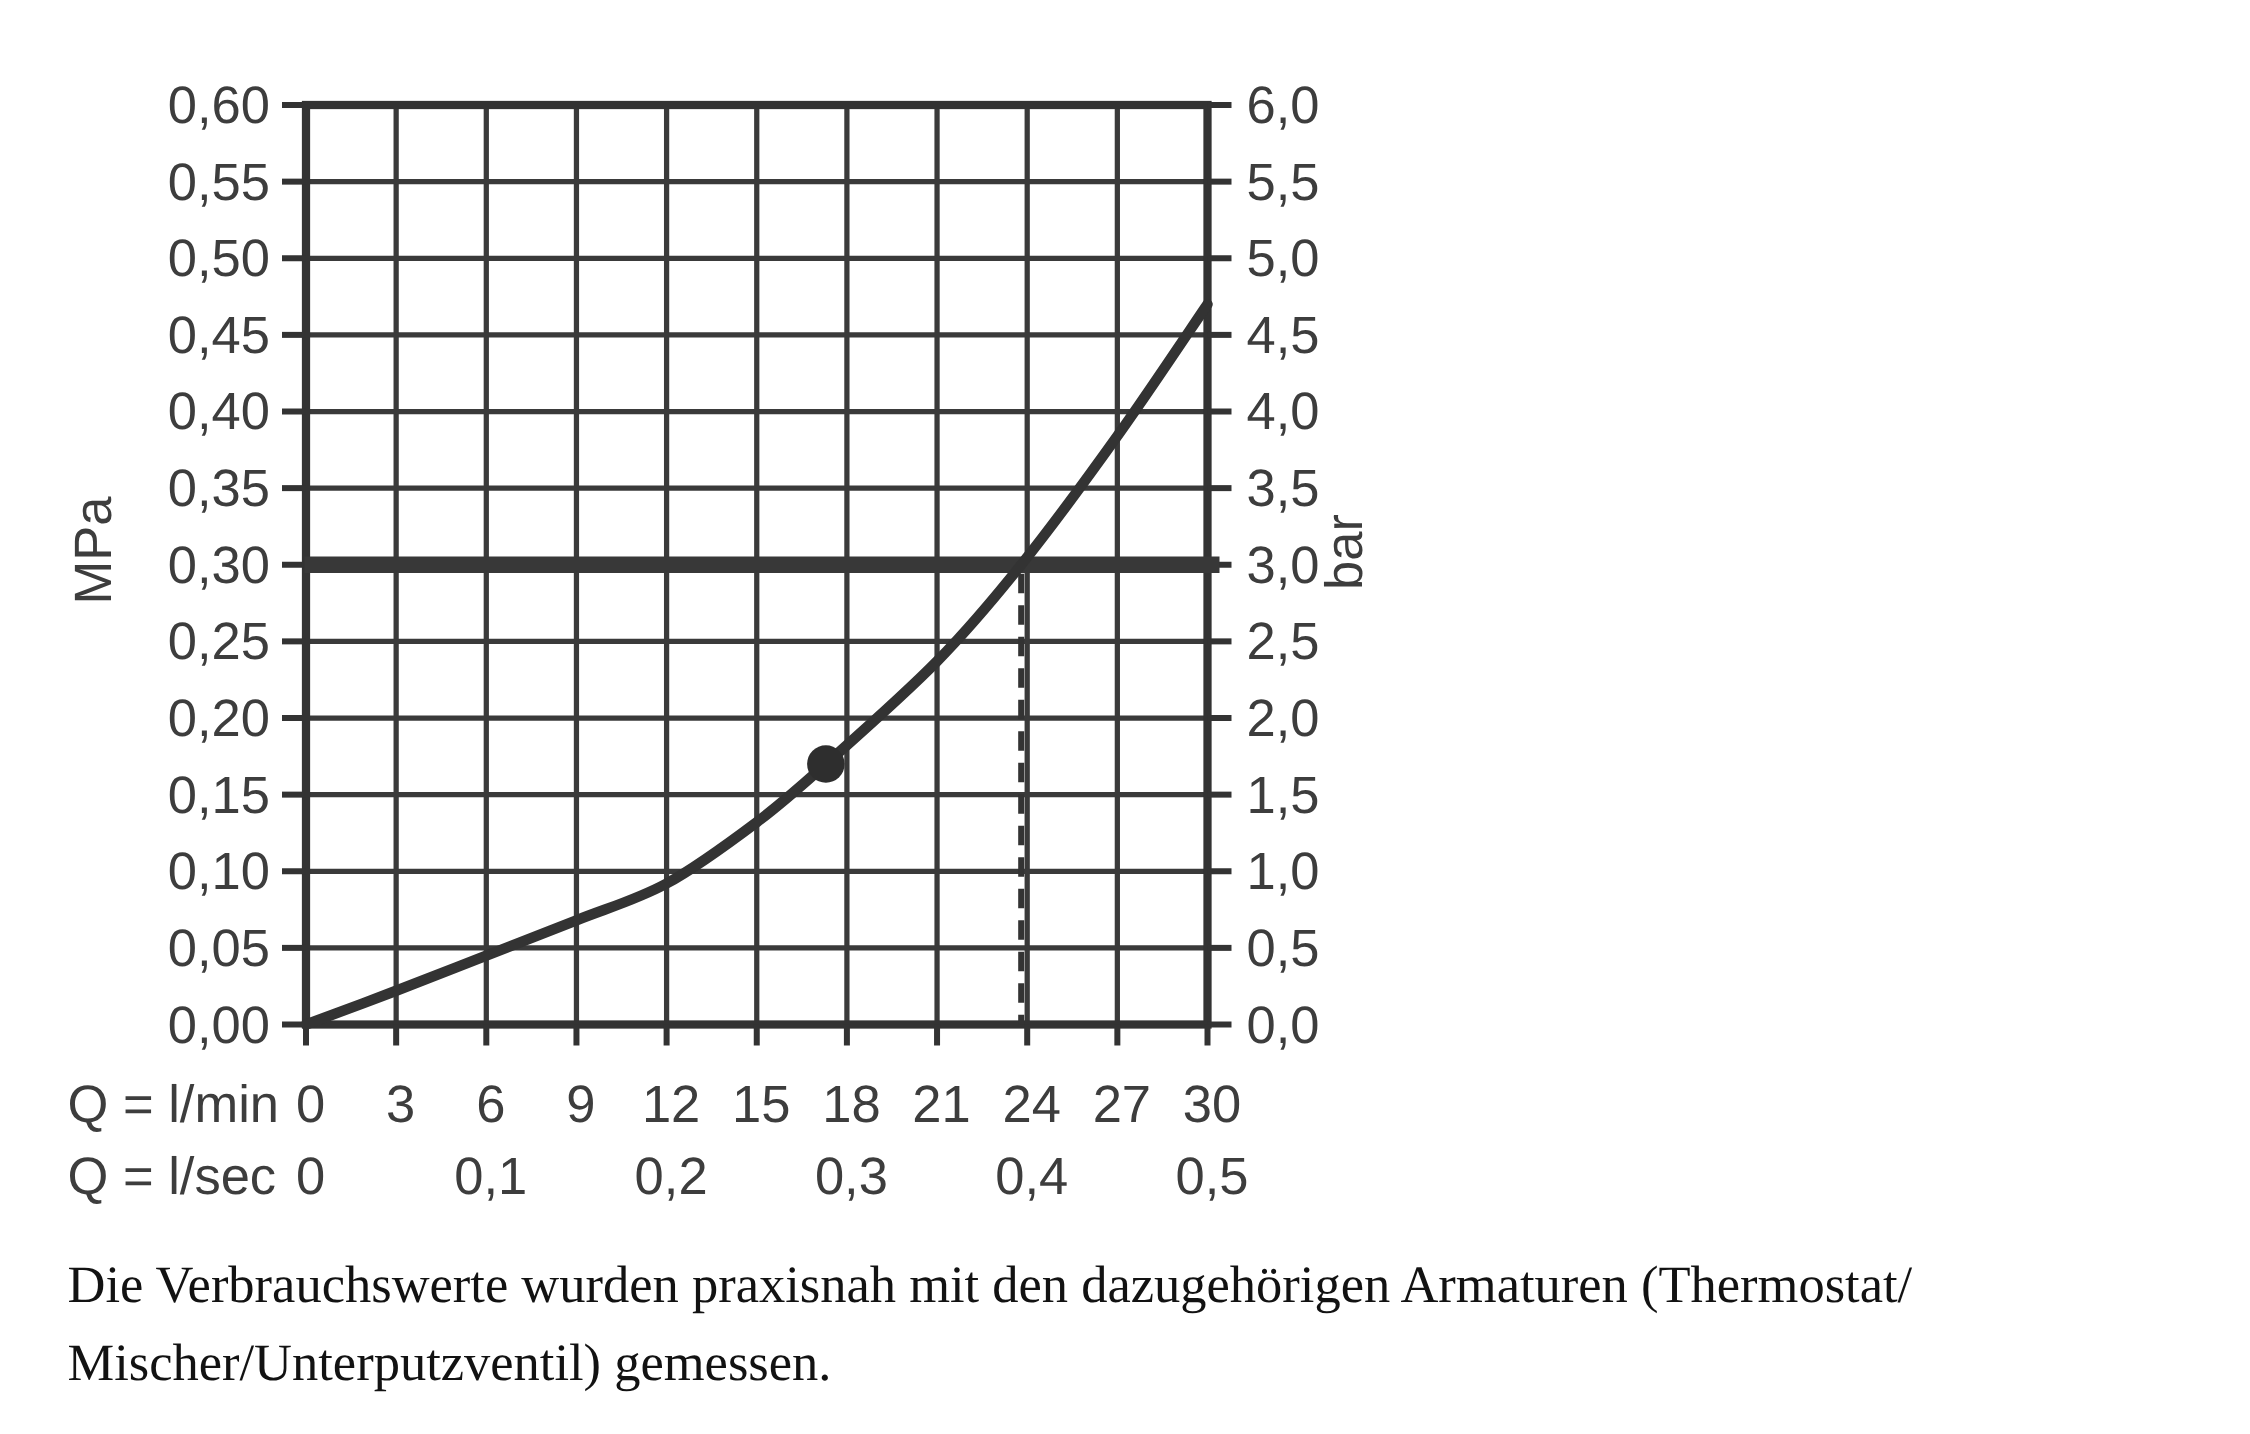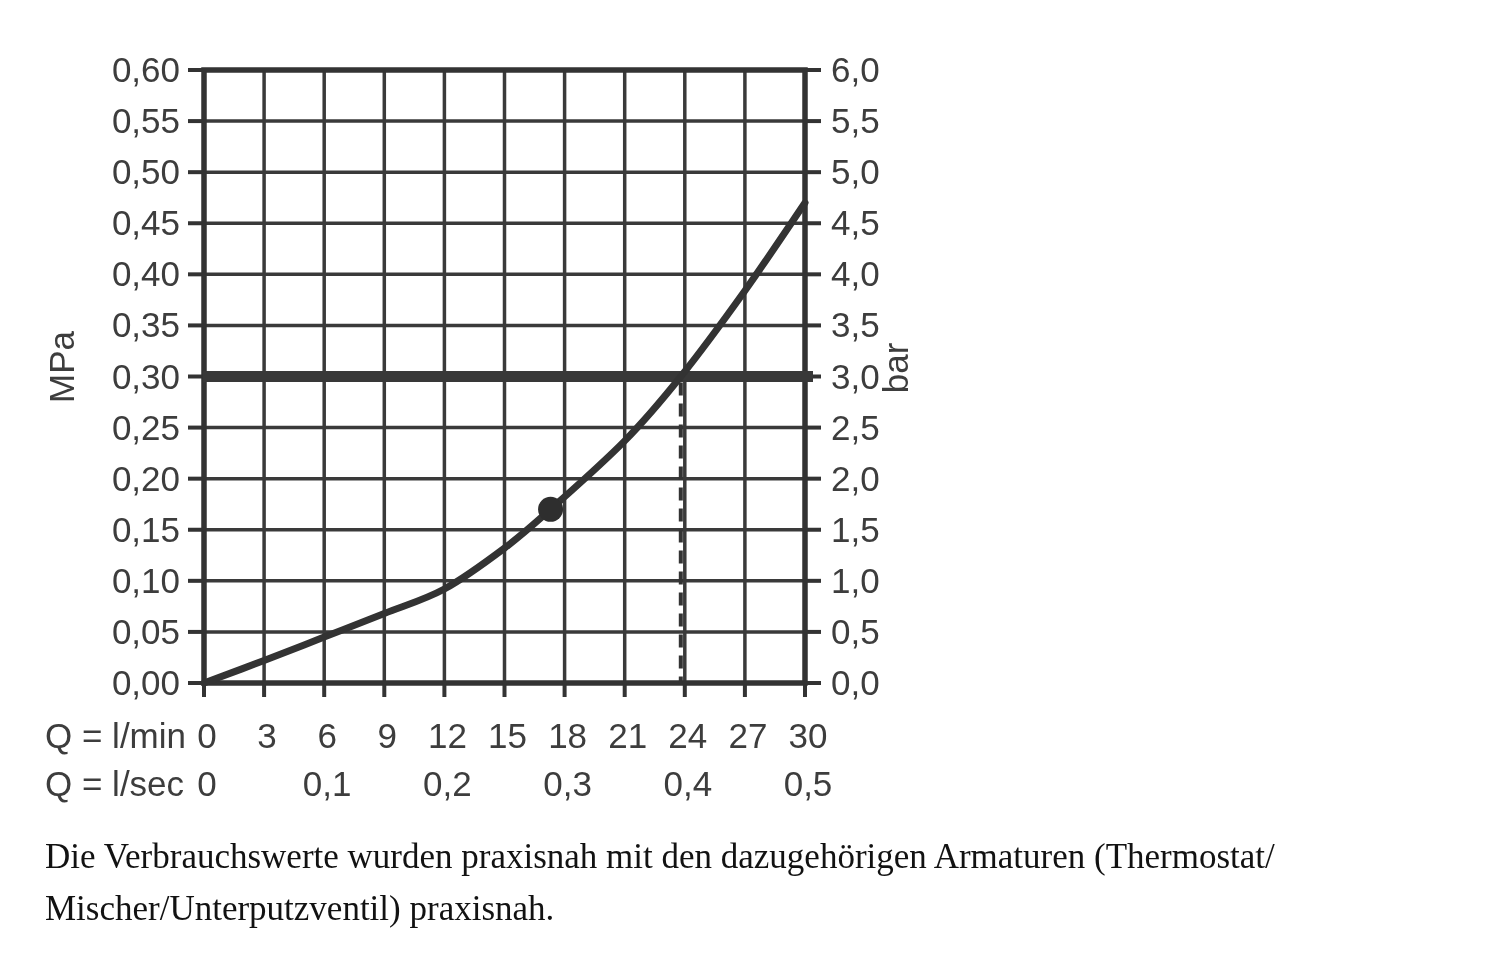--- a/index.html
+++ b/index.html
@@ -125,15 +125,15 @@
       <text x="45" y="796" text-anchor="start">Q = l/sec</text>
       <text x="0" y="0" text-anchor="middle" transform="translate(74 367) rotate(-90)">MPa</text>
       <text x="0" y="0" text-anchor="middle" transform="translate(908 368) rotate(-90)">bar</text>
       <line x1="203" y1="376.5" x2="813" y2="376.5" stroke="#383838" stroke-width="11"></line>
       <path d="M 204 683 C 214.01666666666668 679.2538888888889, 244.0666666666667 668.1858333333333, 264.1 660.5233333333333 C 284.1333333333333 652.8608333333333, 304.1666666666667 644.8577777777778, 324.2 637.025 C 344.2333333333333 629.1922222222222, 364.26666666666665 621.5297222222222, 384.29999999999995 613.5266666666666 C 404.33333333333326 605.5236111111111, 424.3666666666666 599.9044444444444, 444.4 589.0066666666667 C 464.43333333333334 578.1088888888889, 486.8038888888889 561.4216666666666, 504.5 548.14 C 522.1961111111111 534.8583333333333, 530.5433333333333 527.1958333333332, 550.5766666666666 509.3166666666666 C 570.6099999999999 491.43749999999994, 602.9972222222223 463.00111111111113, 624.7 440.865 C 646.4027777777778 418.7288888888889, 660.76 401.53083333333336, 680.7933333333333 376.5 C 700.8266666666666 351.46916666666664, 724.1988888888889 319.62722222222226, 744.9 290.68 C 765.6011111111111 261.73277777777776, 794.9833333333333 217.46055555555554, 805 202.81666666666666" fill="none" stroke="#333333" stroke-width="7" stroke-linecap="round"></path>
       <line x1="680.7933333333333" y1="382.5" x2="680.7933333333333" y2="683" stroke="#333333" stroke-width="4" stroke-dasharray="13 8"></line>
       <circle cx="550.5766666666666" cy="509.3166666666666" r="12.5" fill="#2e2e2e"></circle>
     </svg>
   <div class="caption">
     <div>Die Verbrauchswerte wurden praxisnah mit den dazugehörigen Armaturen (Thermostat/</div>
-    <div>Mischer/Unterputzventil) praxisnah.</div>
+    <div>Mischer/Unterputzventil) gemessen.</div>
   </div>
 </div>
 
 </body></html>

